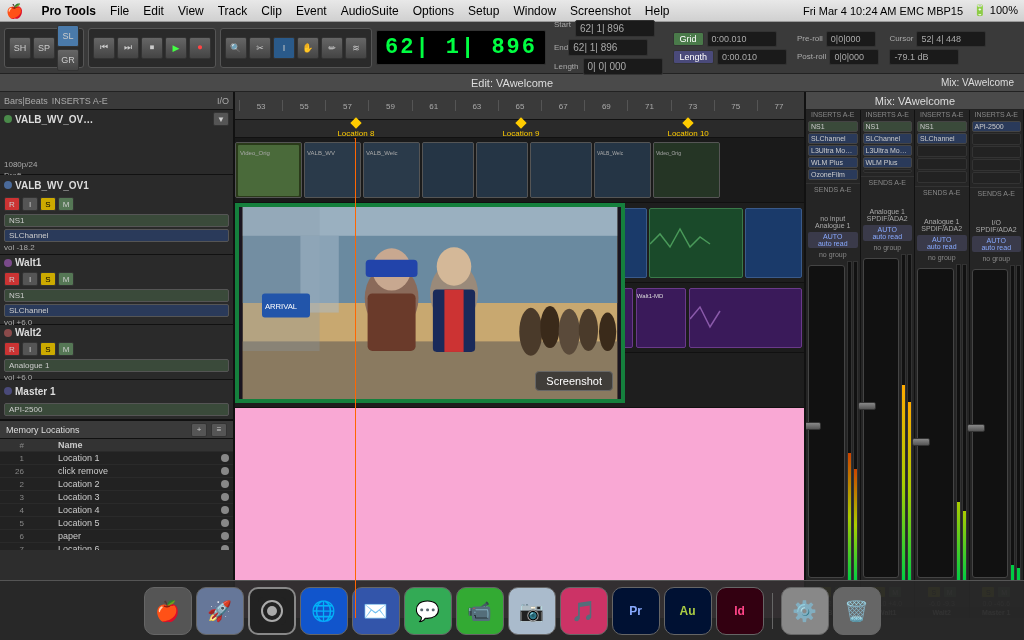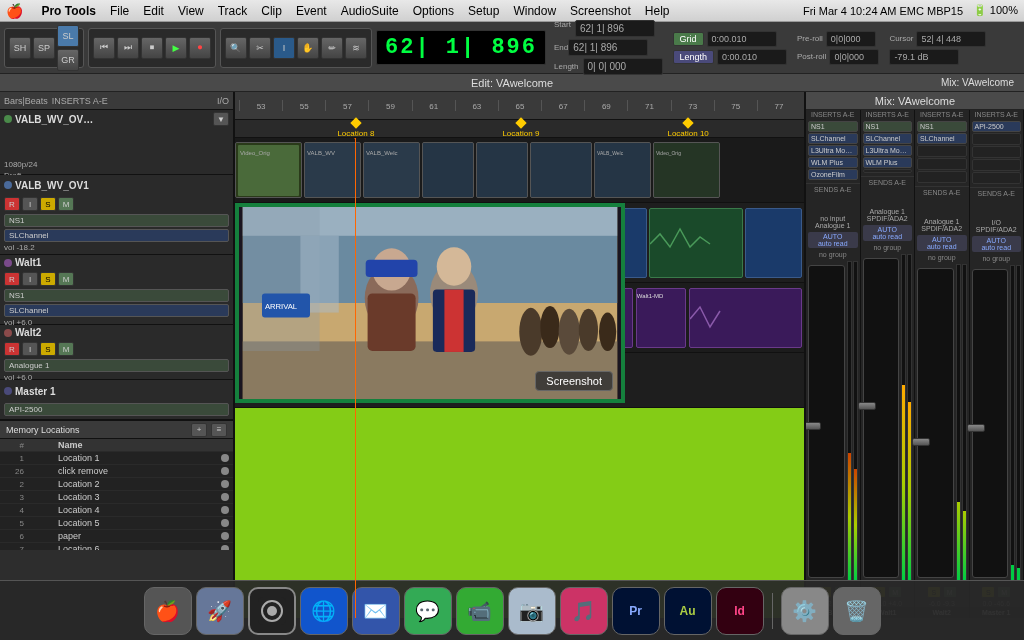--- a/index.html
+++ b/index.html
@@ -74,21 +74,21 @@
     .tc-btn { width: 16px; height: 14px; background: #555; border: 1px solid #333; border-radius: 2px; font-size: 8px; color: #ccc; display: flex; align-items: center; justify-content: center; cursor: pointer; }
     .tc-btn.rec { background: #cc3333; }
     .tc-btn.solo { background: #ccaa00; color: #000; }
     .tc-btn.mute { background: #557755; }
     .track-volume { font-size: 8px; color: #aaa; padding: 0 4px 2px; }
     .insert-item { background: #3a4a3a; border: 1px solid #555; border-radius: 2px; font-size: 8px; color: #ccc; padding: 1px 4px; margin: 1px 4px; cursor: pointer; }
     .insert-item.blue { background: #2a3a5a; }
 
     
     #timeline-area {
-      flex: 1; display: flex; flex-direction: column; background: #84cc16; overflow: hidden;
+      flex: 1; display: flex; flex-direction: column; background: #f9a8d4; overflow: hidden;
     }
     #ruler {
       height: 28px; background: #3a3a3a; border-bottom: 1px solid #111;
       display: flex; align-items: center; padding: 0 4px; position: relative;
     }
     .ruler-marks { display: flex; width: 100%; position: relative; }
     .ruler-mark { flex: 1; text-align: center; font-size: 8px; color: #aaa; border-left: 1px solid #555; padding-top: 2px; }
     .marker-row { height: 18px; background: #2a2a2a; border-bottom: 1px solid #111; position: relative; display: flex; align-items: center; }
     .marker { position: absolute; display: flex; flex-direction: column; align-items: center; }
     .marker-diamond { width: 8px; height: 8px; background: #ffcc00; transform: rotate(45deg); }

